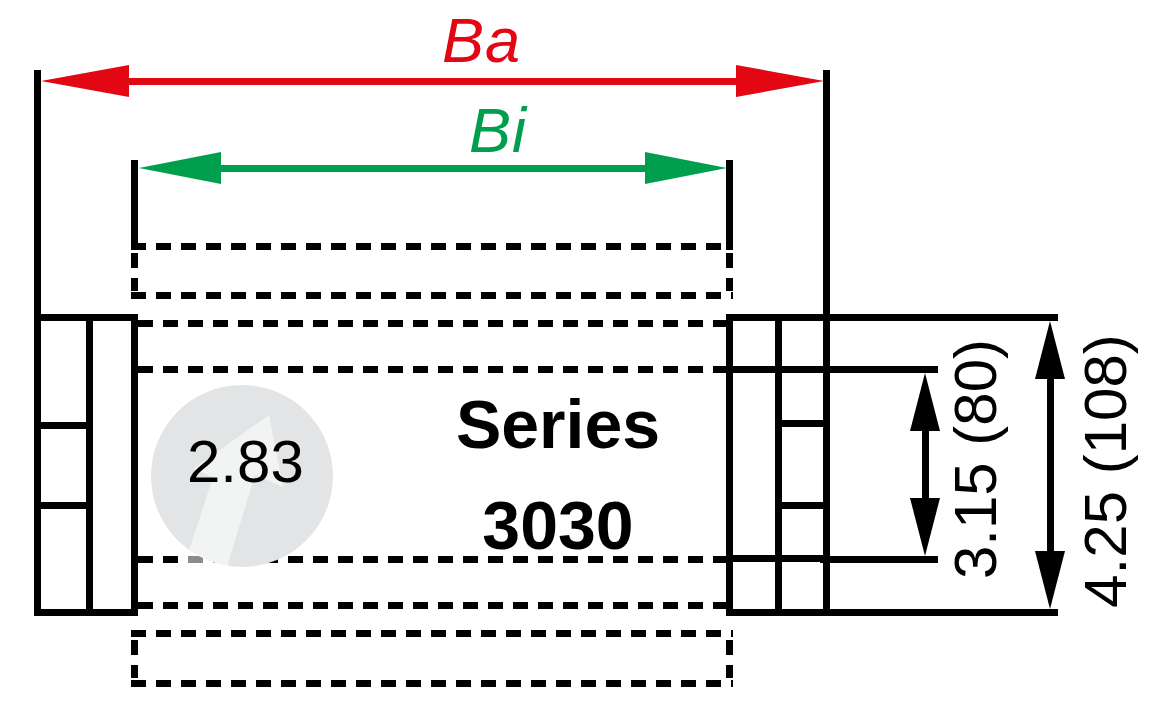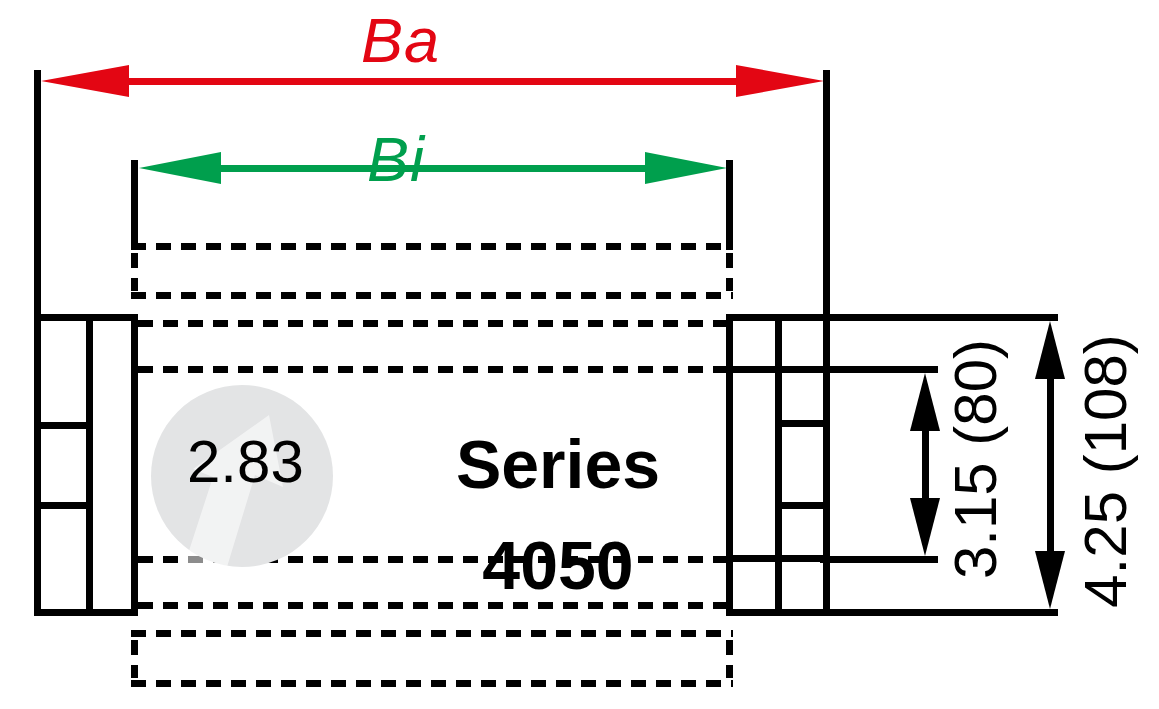--- a/index.html
+++ b/index.html
@@ -32,24 +32,24 @@
   .arrow-v .head-t{position:absolute;top:0;left:0;width:0;height:0;
     border-left:15px solid transparent;border-right:15px solid transparent;
     border-bottom:58px solid var(--ink,#000);}
   .arrow-v .head-b{position:absolute;bottom:0;left:0;width:0;height:0;
     border-left:15px solid transparent;border-right:15px solid transparent;
     border-top:58px solid var(--ink,#000);}
   
   .band{position:absolute;width:104px;height:302px;border:7px solid var(--ink,#000);box-sizing:border-box;background:#fff;}
   .band .part{position:absolute;background:var(--ink,#000);}
   
-  .lbl{position:absolute;font-style:italic;font-size:63px;line-height:1;text-align:left;letter-spacing:1px;}
+  .lbl{position:absolute;font-style:italic;font-size:63px;line-height:1;text-align:right;letter-spacing:1px;}
   .lbl.ba{color:var(--red,#e30613);}
-  .lbl.bi{color:var(--green,#009f4d);margin-top:29px;}
-  .title-line{position:absolute;font-weight:bold;font-size:68px;line-height:1;text-align:center;margin-top:40px;}
+  .lbl.bi{color:var(--green,#009f4d);}
+  .title-line{position:absolute;font-weight:bold;font-size:68px;line-height:1;text-align:center;}
   .note-line{position:absolute;font-size:60px;line-height:1;}
   .vdim{position:absolute;width:330px;height:64px;font-size:60px;line-height:64px;
     text-align:center;transform:rotate(-90deg);white-space:nowrap;}
   
   .bubble{position:absolute;left:151px;top:385px;width:182px;height:182px;border-radius:50%;
     background:var(--circle-gray,#e3e4e5);}
 </style>
 </head>
 <body>
 
@@ -104,21 +104,21 @@
   </div>
 
   <div class="bubble">
     <svg width="182" height="182" viewBox="0 0 182 182">
       <path d="M34 178 L62 92 L42 84 L118 30 L132 102 L104 90 L76 182 Z" fill="#ffffff" opacity="0.55"></path>
     </svg>
   </div>
   <div class="note-line" style="left:187px;top:432px;">2.83</div>
 
   <div class="title-line" style="left:420px;top:390px;width:276px;">Series</div>
-  <div class="title-line" style="left:420px;top:491px;width:276px;">4050</div>
+  <div class="title-line" style="left:420px;top:491px;width:276px;">3030</div>
 
   <div class="hline" style="left:820px;top:314px;width:238px;height:7px;"></div>
   <div class="hline" style="left:820px;top:609px;width:238px;height:7px;"></div>
   <div class="hline" style="left:820px;top:366px;width:118px;height:7px;"></div>
   <div class="hline" style="left:820px;top:556px;width:118px;height:7px;"></div>
 
   <div class="arrow-v" style="left:910px;top:373px;height:183px;">
     <span class="head-t"></span>
     <span class="shaft"></span>
     <span class="head-b"></span>

